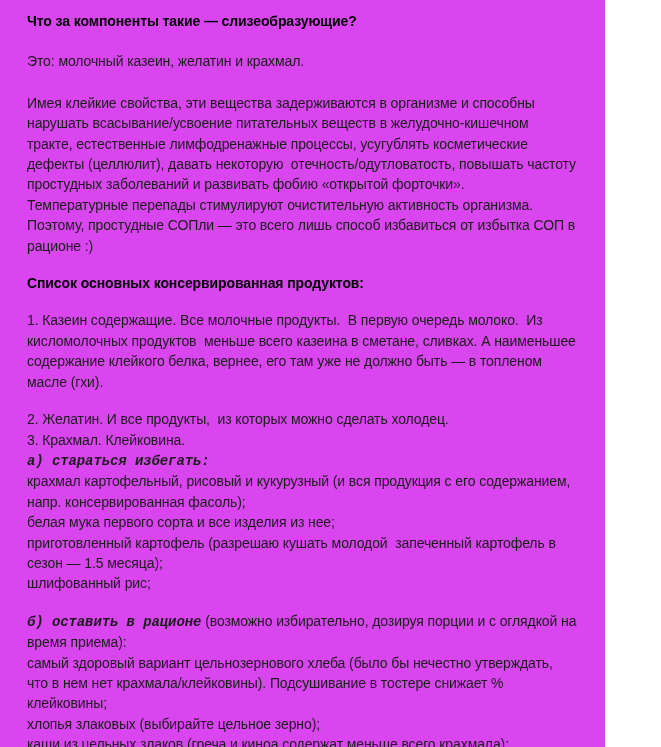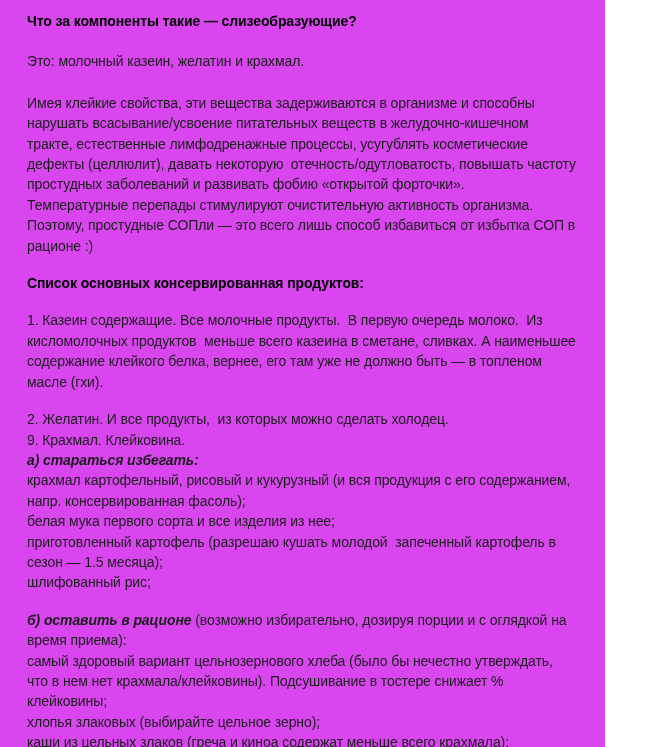--- a/index.html
+++ b/index.html
@@ -26,34 +26,34 @@
   }
   .block.heading {
     font-weight: bold;
     color: #000000;
   }
   
   .doc .block:nth-child(1) { margin-bottom: 13px; }
   .doc .block:nth-child(2) { margin-bottom: 21px; margin-top: 20px; }
   .doc .block:last-child   { margin-bottom: 0; }
   .run-bold   { font-weight: bold; }
-  .run-italic { font-style: italic; }
+  .run-italic { font-style: italic; font-family: Liberation Mono, monospace; }
 </style>
 </head>
 <body>
 
 <div class="page doc" id="doc-root">
     <div class="block heading"><span class="run-bold ">Что за компоненты такие — слизеобразующие?</span></div>
     <div class="block paragraph"><span class="">Это: молочный казеин, желатин и крахмал.</span></div>
     <div class="block paragraph"><span class="">Имея клейкие свойства, эти вещества задерживаются в организме и способны нарушать всасывание/усвоение питательных веществ в желудочно-кишечном тракте, естественные лимфодренажные процессы, усугублять косметические дефекты (целлюлит), давать некоторую  отечность/одутловатость, повышать частоту простудных заболеваний и развивать фобию «открытой форточки».
 Температурные перепады стимулируют очистительную активность организма. Поэтому, простудные СОПли — это всего лишь способ избавиться от избытка СОП в рационе :)</span></div>
     <div class="block heading"><span class="run-bold ">Список основных консервированная продуктов:</span></div>
     <div class="block paragraph"><span class="">1. Казеин содержащие. Все молочные продукты.  В первую очередь молоко.  Из кисломолочных продуктов  меньше всего казеина в сметане, сливках. А наименьшее содержание клейкого белка, вернее, его там уже не должно быть — в топленом масле (гхи).</span></div>
     <div class="block paragraph"><span class="">2. Желатин. И все продукты,  из которых можно сделать холодец.
-9. Крахмал. Клейковина.
+3. Крахмал. Клейковина.
 </span><span class="run-bold run-italic">а) стараться избегать:</span><span class="">
 крахмал картофельный, рисовый и кукурузный (и вся продукция с его содержанием, напр. консервированная фасоль);
 белая мука первого сорта и все изделия из нее;
 приготовленный картофель (разрешаю кушать молодой  запеченный картофель в сезон — 1.5 месяца);
 шлифованный рис;</span></div>
     <div class="block paragraph"><span class="run-bold run-italic">б) оставить в рационе</span><span class=""> (возможно избирательно, дозируя порции и с оглядкой на время приема):
 самый здоровый вариант цельнозернового хлеба (было бы нечестно утверждать, что в нем нет крахмала/клейковины). Подсушивание в тостере снижает % клейковины;
 хлопья злаковых (выбирайте цельное зерно);
 каши из цельных злаков (греча и киноа содержат меньше всего крахмала);
 бобовые;

